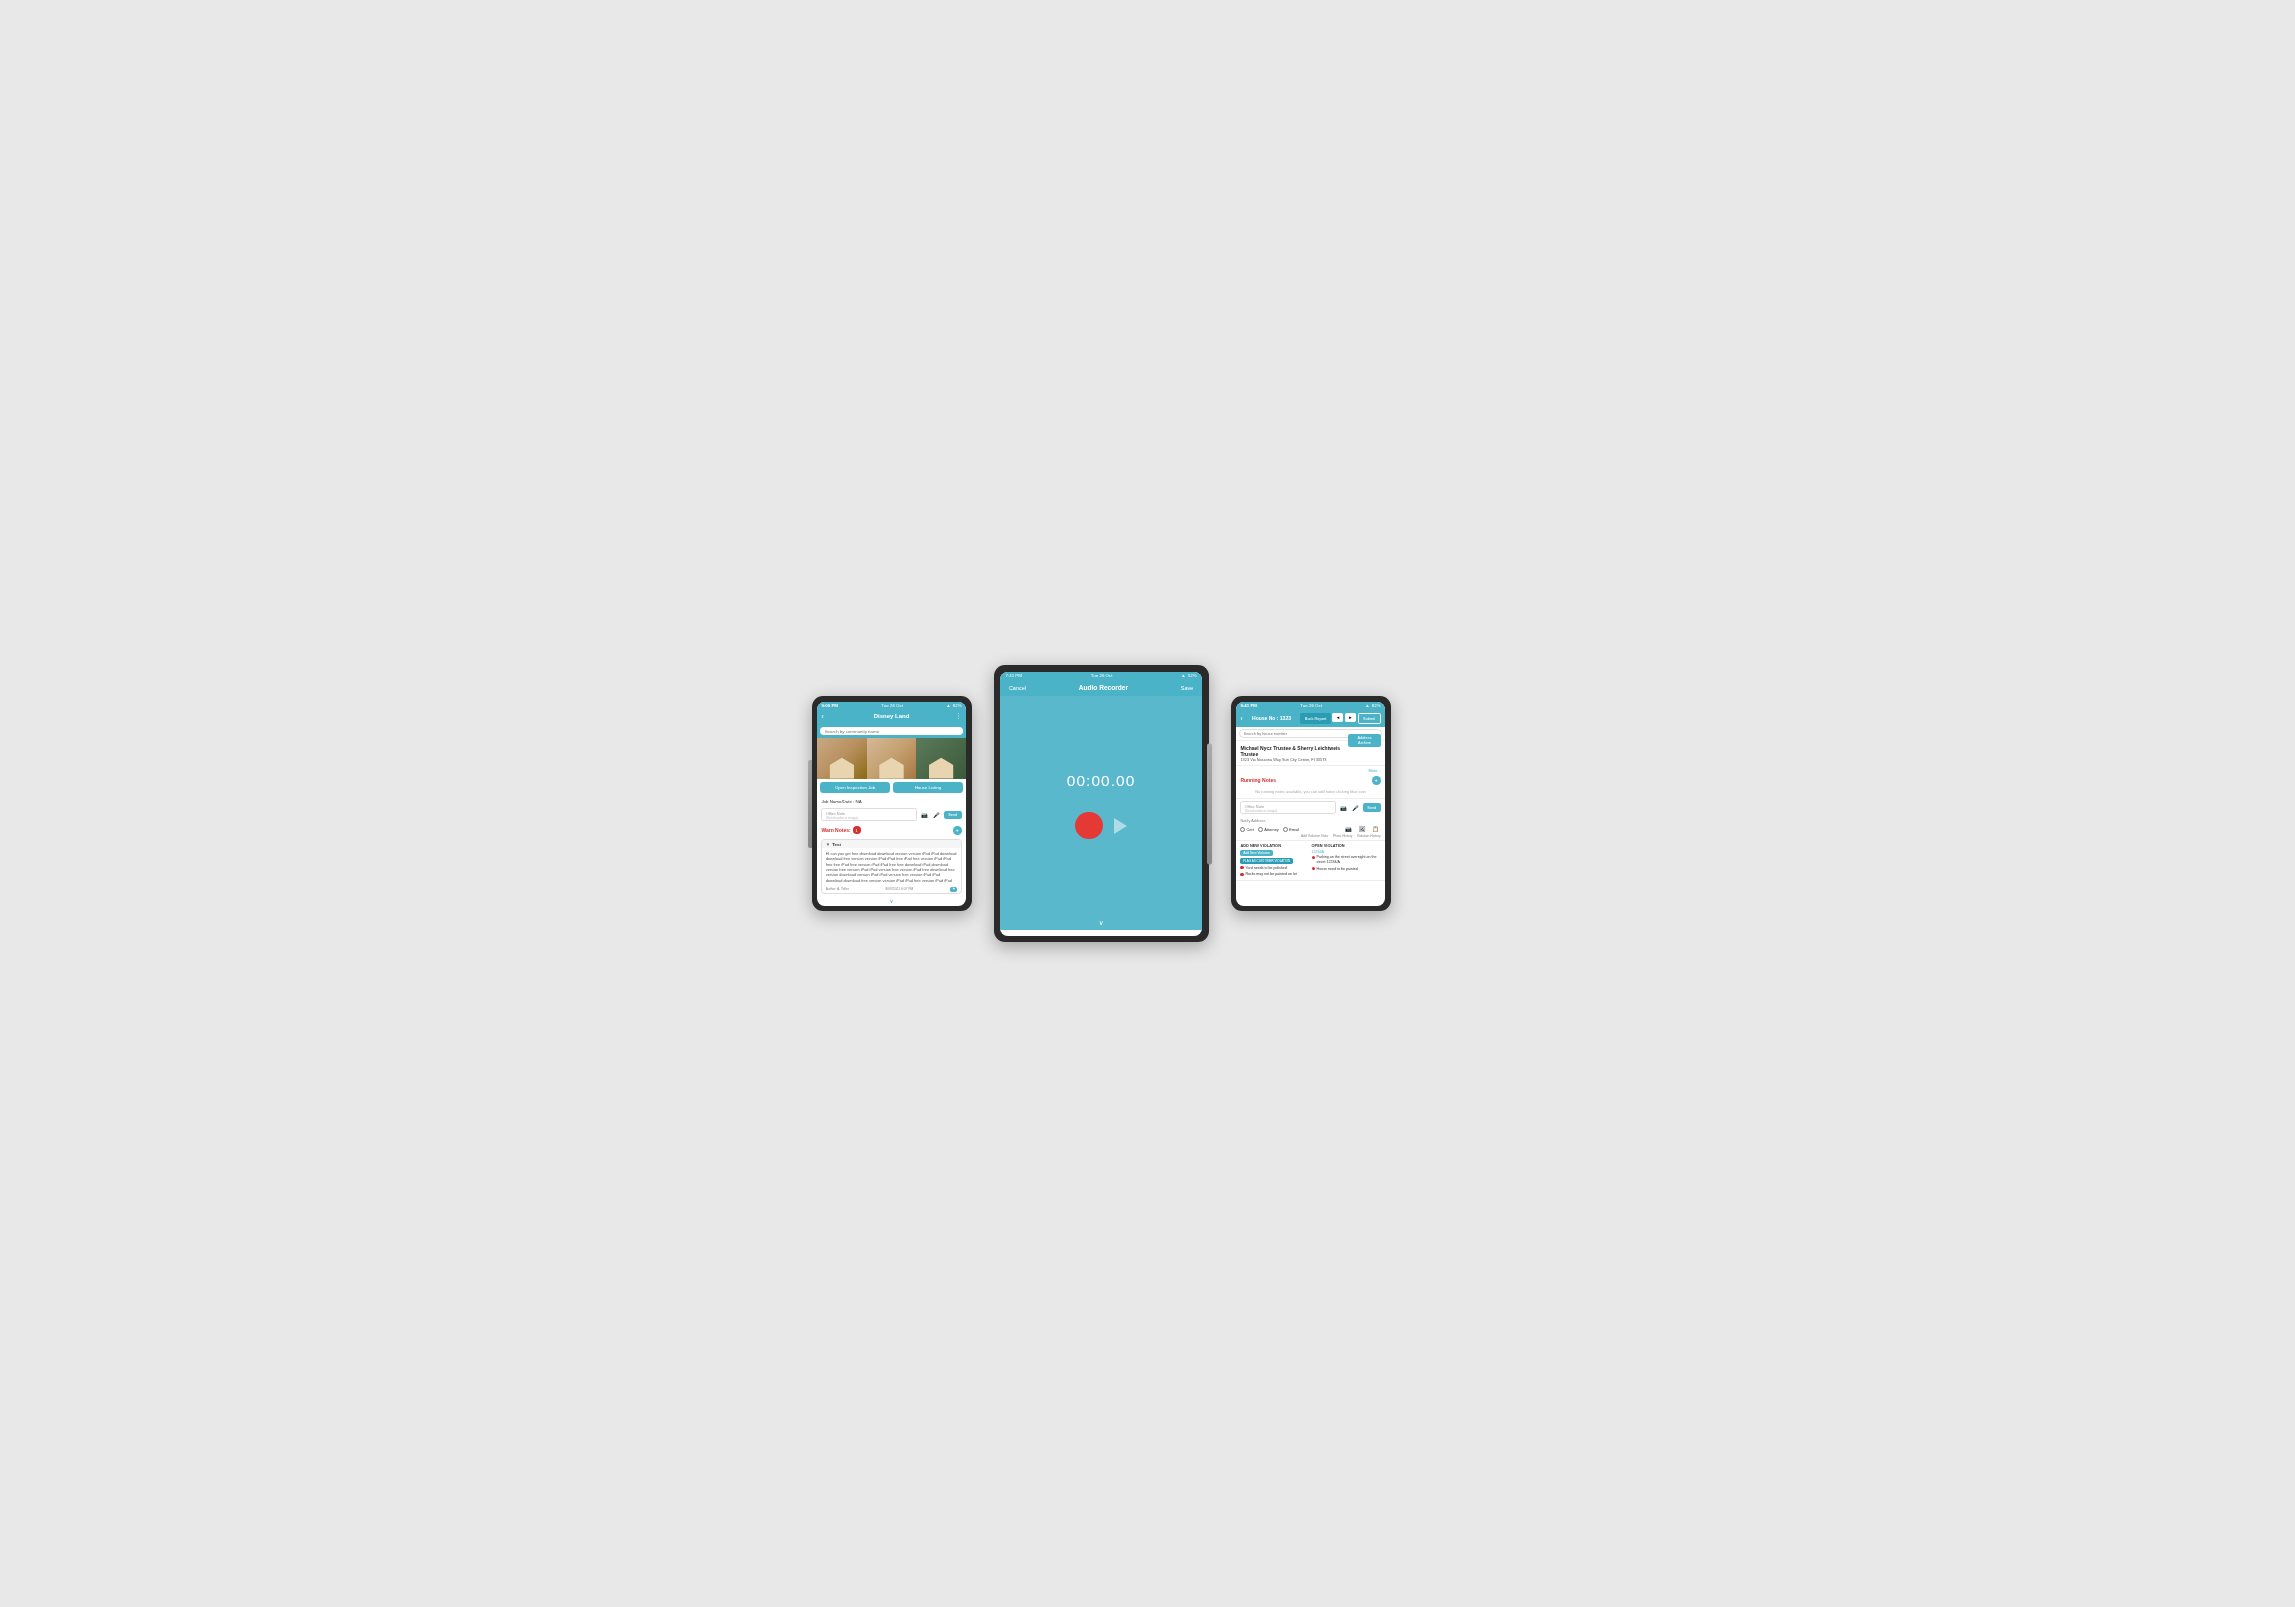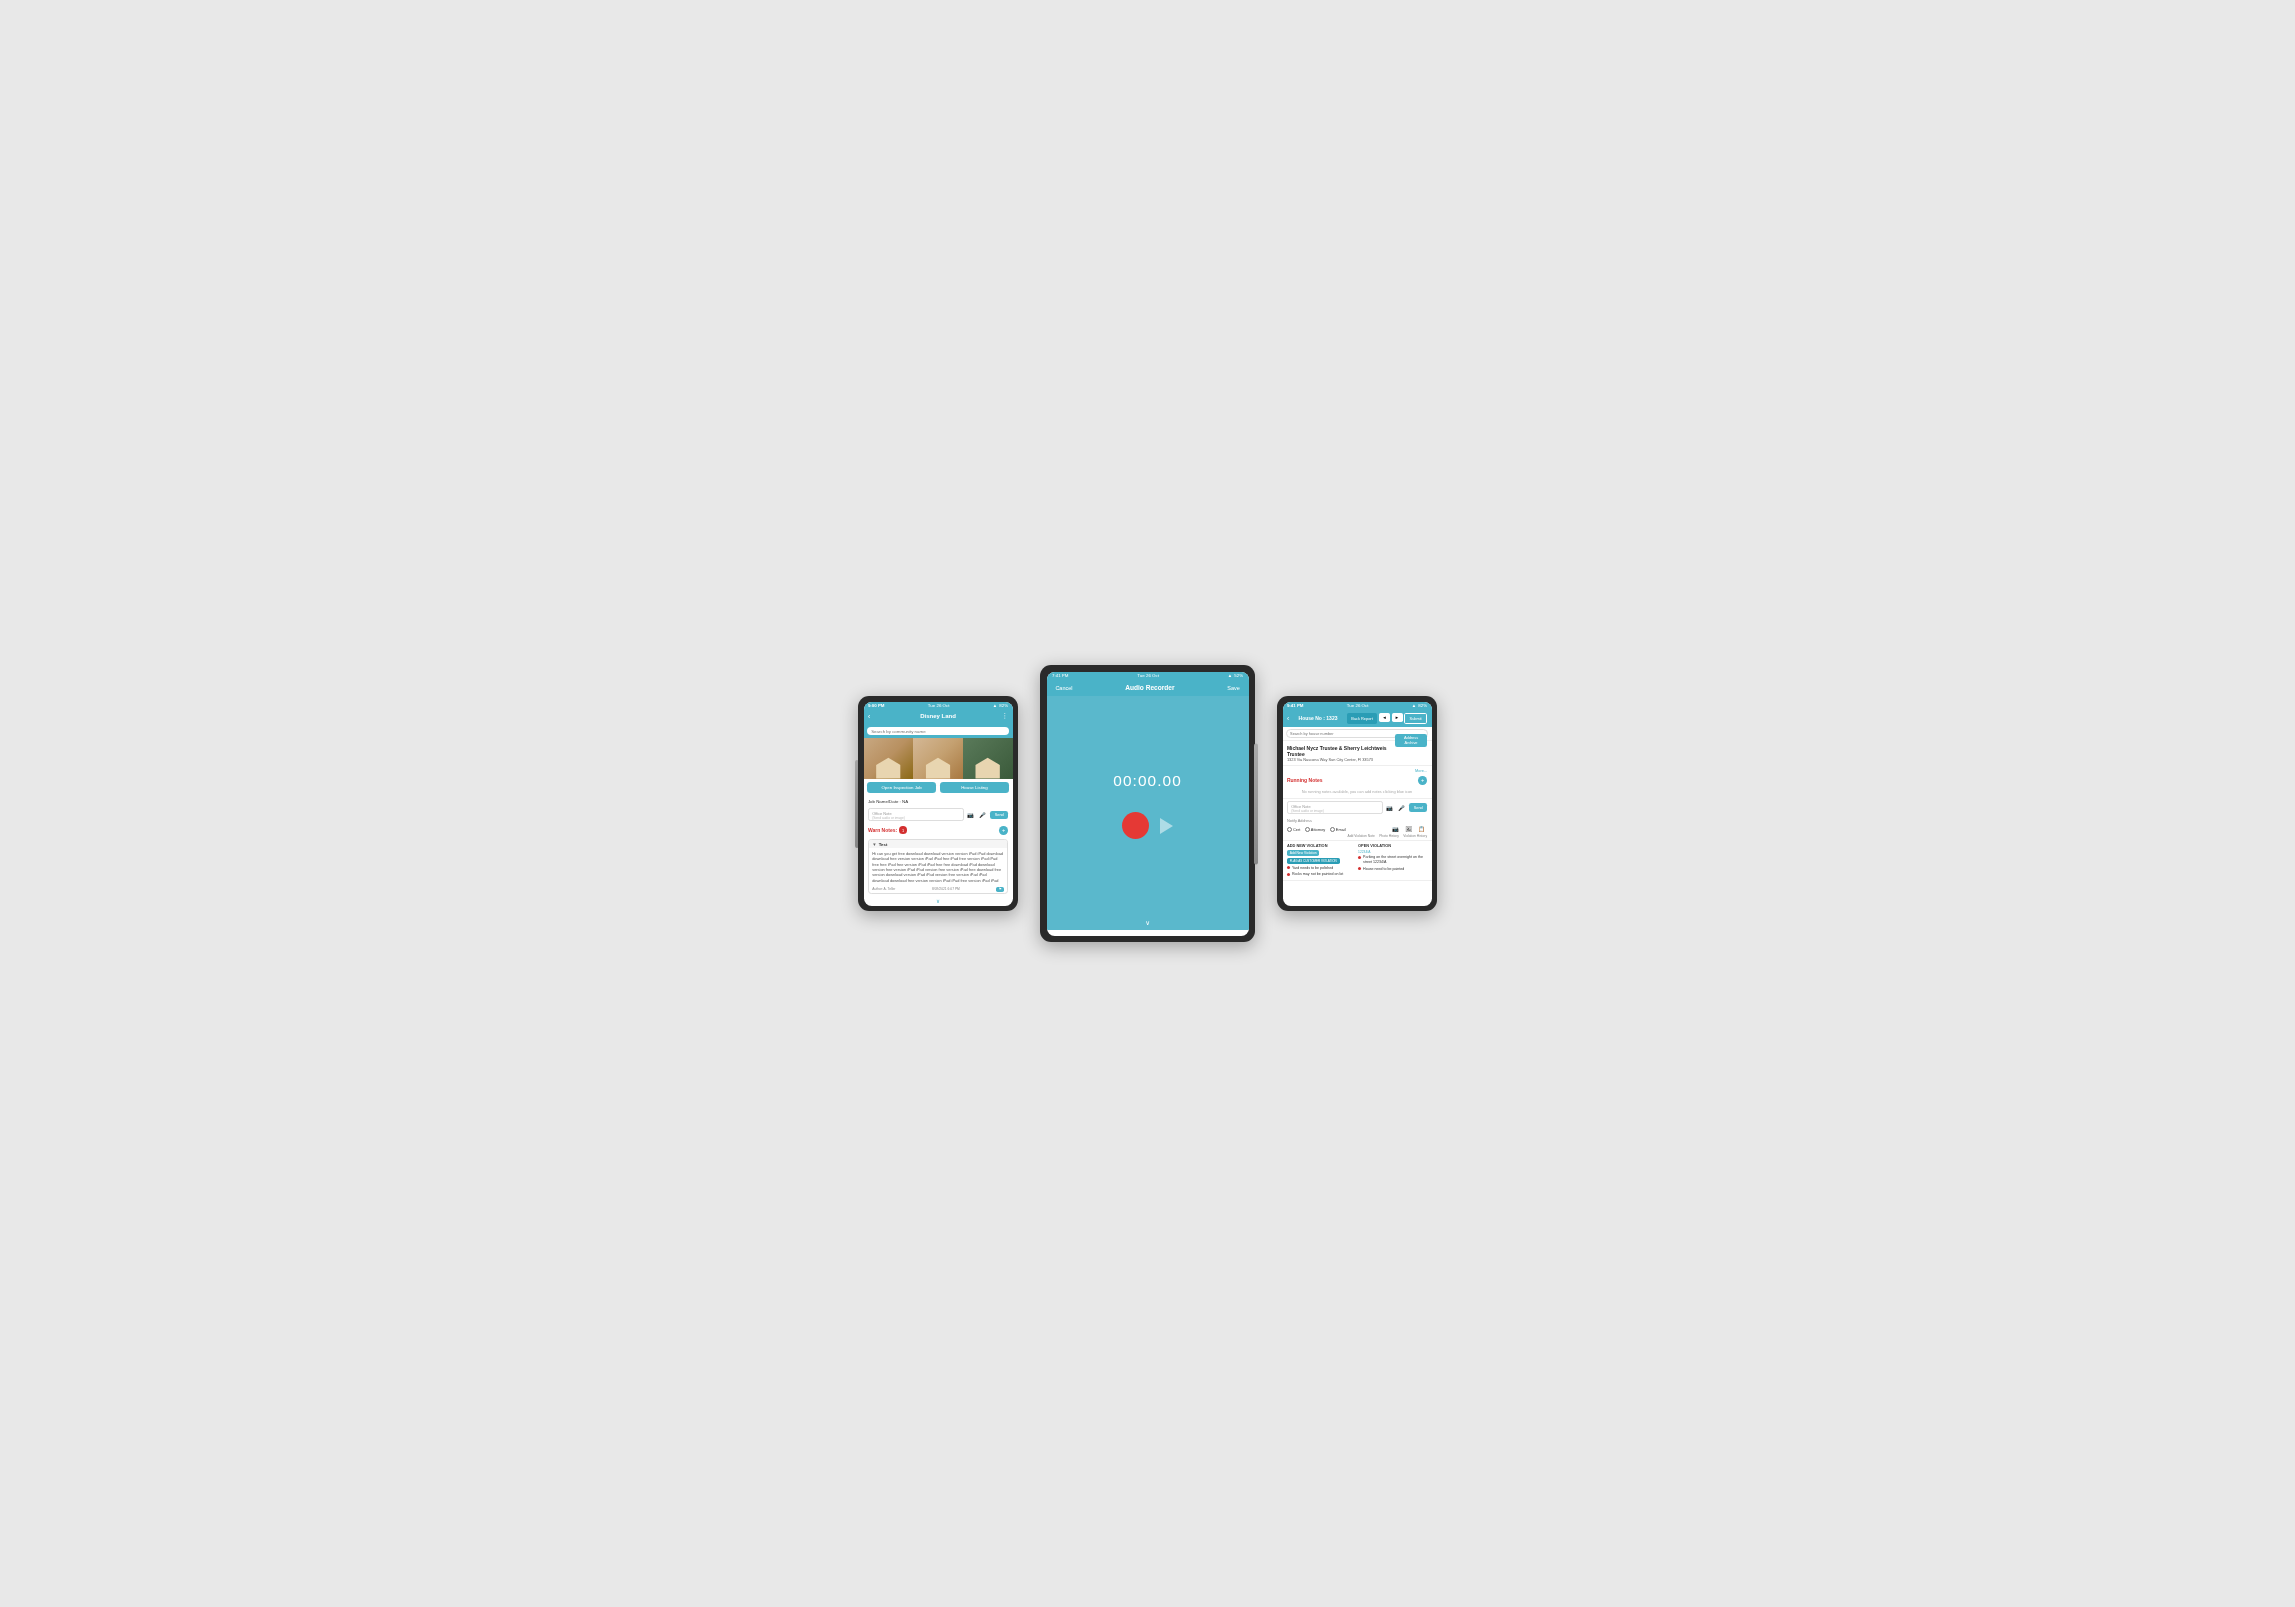--- a/index.html
+++ b/index.html
@@ -7,21 +7,20 @@
       background-color: #e8e8e8;
       display: flex;
       justify-content: center;
       align-items: center;
       min-height: 100vh;
       font-family: -apple-system, BlinkMacSystemFont, 'Segoe UI', sans-serif;
     }
     .scene {
       display: flex;
       align-items: center;
-      justify-content: center;
       gap: 22px;
       padding: 22px;
       width: 100%;
       max-width: 716px;
     }
 
     
     .tablet {
       background: #2a2a2a;
       border-radius: 11px;

